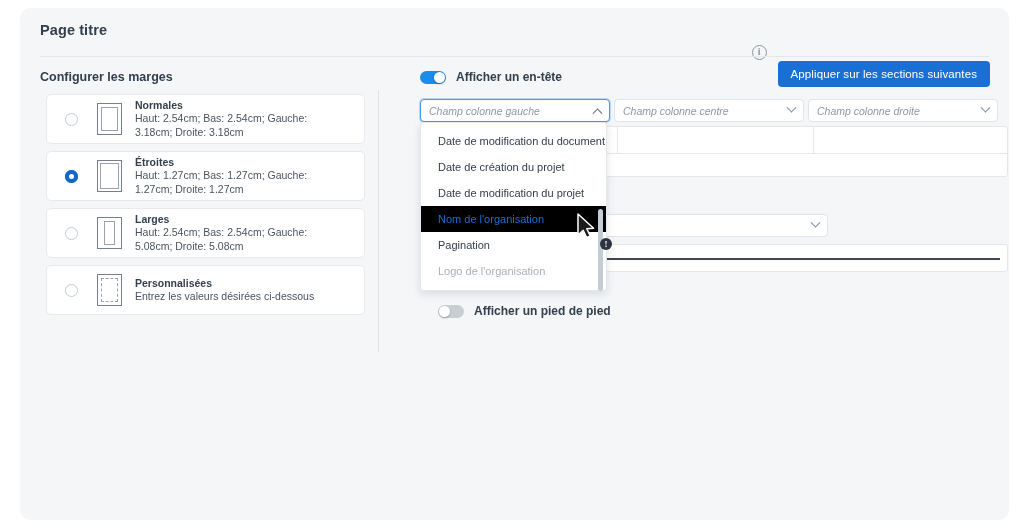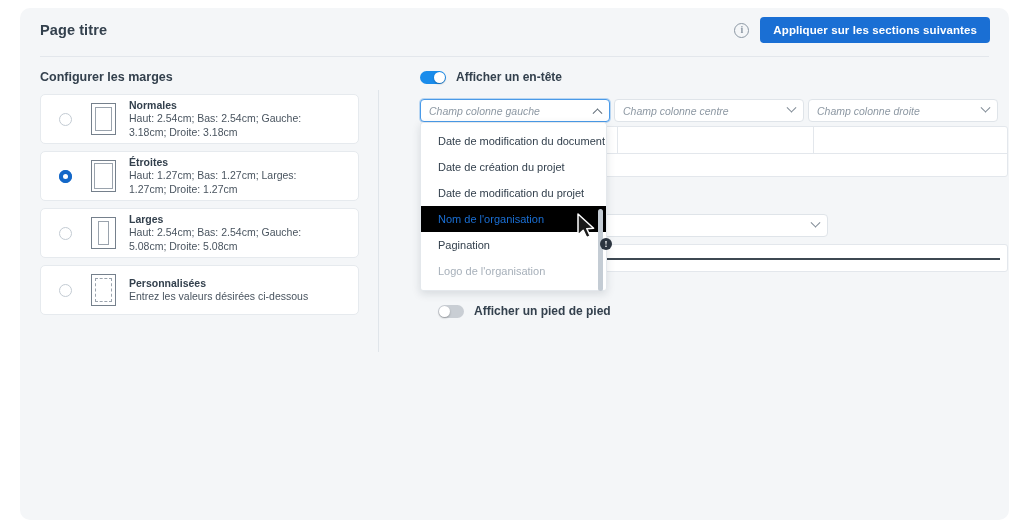--- a/index.html
+++ b/index.html
@@ -62,25 +62,26 @@
     cursor: pointer;
   }
   .primary-btn {
     background: #1a6fd4;
     color: #ffffff;
     border: none;
     border-radius: 4px;
     height: 26px;
     padding: 0 13px;
     font-size: 11.5px;
-    font-weight: bold;
+    font-weight: normal;
     font-family: "Liberation Sans", sans-serif;
     cursor: pointer;
     white-space: nowrap;
     letter-spacing: .1px;
+    margin-top: 44px;
   }
   .title-sep {
     position: absolute;
     left: 20px; top: 48px;
     width: 949px; height: 1px;
     background: #e3e7ec;
   }
 
   
   .section-head {
@@ -95,21 +96,21 @@
   .v-divider {
     position: absolute;
     left: 358px; top: 82px;
     width: 1px; height: 262px;
     background: #e0e5ea;
   }
 
   
   .margins-list {
     position: absolute;
-    left: 20px; top: 86px;
+    left: 26px; top: 86px;
     width: 319px;
   }
   .margin-opt {
     position: relative;
     height: 50px;
     background: #ffffff;
     border: 1px solid #e6eaee;
     border-radius: 5px;
     margin-bottom: 7px;
     display: flex;
@@ -398,21 +399,21 @@
         </div>
       </div>
 
       <div class="margin-opt">
         <div class="radio checked"></div>
         <div class="page-icon">
           <div class="inner" style="left:2px;top:2px;right:2px;bottom:2px;"></div>
         </div>
         <div class="margin-text">
           <div class="margin-name">Étroites</div>
-          <div class="margin-desc">Haut: 1.27cm; Bas: 1.27cm; Larges: 1.27cm; Droite: 1.27cm</div>
+          <div class="margin-desc">Haut: 1.27cm; Bas: 1.27cm; Gauche: 1.27cm; Droite: 1.27cm</div>
         </div>
       </div>
 
       <div class="margin-opt">
         <div class="radio"></div>
         <div class="page-icon">
           <div class="inner" style="left:6px;top:3px;right:6px;bottom:3px;"></div>
         </div>
         <div class="margin-text">
           <div class="margin-name">Larges</div>

